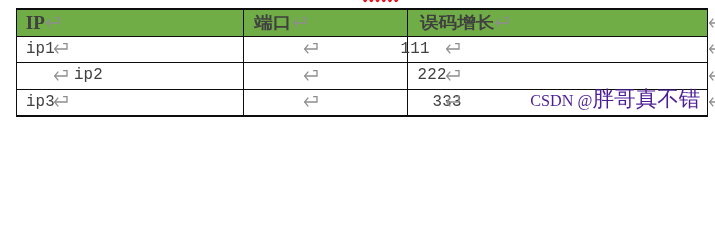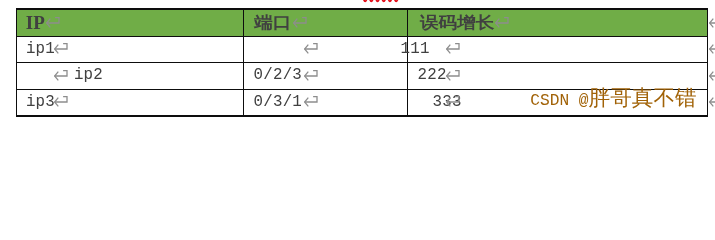--- a/index.html
+++ b/index.html
@@ -22,22 +22,22 @@
   .mono{font-family:Liberation Mono, monospace;font-size:15.8px;}
   .mono span.ch{display:inline-block;width:9.7px;text-align:center;}
 
   
   .hdlat{font-family:"Liberation Serif",serif;font-size:19px;font-weight:bold;}
   
   .hdcjk{font-family:"Liberation Serif",serif;font-size:18.6px;font-weight:bold;}
   .hdcjk span{display:inline-block;transform:scaleY(0.88);transform-origin:left top;}
 
   
-  .wm{position:absolute;color:#a16207;white-space:nowrap;line-height:1;will-change:opacity;
-      font-family:Liberation Mono, monospace;font-size:16.2px;}
+  .wm{position:absolute;color:#4c1d95;white-space:nowrap;line-height:1;will-change:opacity;
+      font-family:Liberation Serif, serif;font-size:16.2px;}
   .wm .cjk{font-size:21.6px;}
 
   
   .pm{position:absolute;}
   .pm svg{display:block;}
 </style>
 </head>
 <body>
 
 <div class="doc">
@@ -67,25 +67,23 @@
       <span>端口</span>
     </div>
     <div class="cell hdcjk" style="left:404.5px;top:6.7px;">
       <span>误码增长</span>
     </div>
 
     <div class="cell mono" style="left:10.3px;top:33.6px;"><span><span class="ch">i</span><span class="ch">p</span><span class="ch">1</span></span></div>
     <div class="cell mono" style="left:385px;top:33.6px;"><span><span class="ch">1</span><span class="ch">1</span><span class="ch">1</span></span></div>
 
     <div class="cell mono" style="left:10.3px;top:60.1px;margin-left:48px;"><span><span class="ch">i</span><span class="ch">p</span><span class="ch">2</span></span></div>
-    <div class="cell mono" style="left:238px;top:60.1px;"><span><span class="ch">0</span><span class="ch">/</span><span class="ch">2</span><span class="ch">/</span><span class="ch">3</span></span></div>
     <div class="cell mono" style="left:402px;top:60.1px;"><span><span class="ch">2</span><span class="ch">2</span><span class="ch">2</span></span></div>
 
     <div class="cell mono" style="left:10.3px;top:87px;"><span><span class="ch">i</span><span class="ch">p</span><span class="ch">3</span></span></div>
-    <div class="cell mono" style="left:238px;top:86.6px;"><span><span class="ch">0</span><span class="ch">/</span><span class="ch">3</span><span class="ch">/</span><span class="ch">1</span></span></div>
     <div class="cell mono" style="left:417px;top:86.6px;"><span><span class="ch">3</span><span class="ch">3</span><span class="ch">3</span></span></div>
   </div>
 
   <span class="pm" style="left:46.4px;top:16.7px;" title="⏎">
       <svg width="15" height="12" viewBox="0 0 15 12">
         <g fill="none" stroke="#8d8d8d" stroke-width="1.3" stroke-linecap="butt">
           <path d="M9.1 0.65 H13.0 V6.0 H0.65"></path>
           <path d="M4.3 1.7 L0.6 6.0 L4.3 10.3"></path>
         </g>
       </svg>

